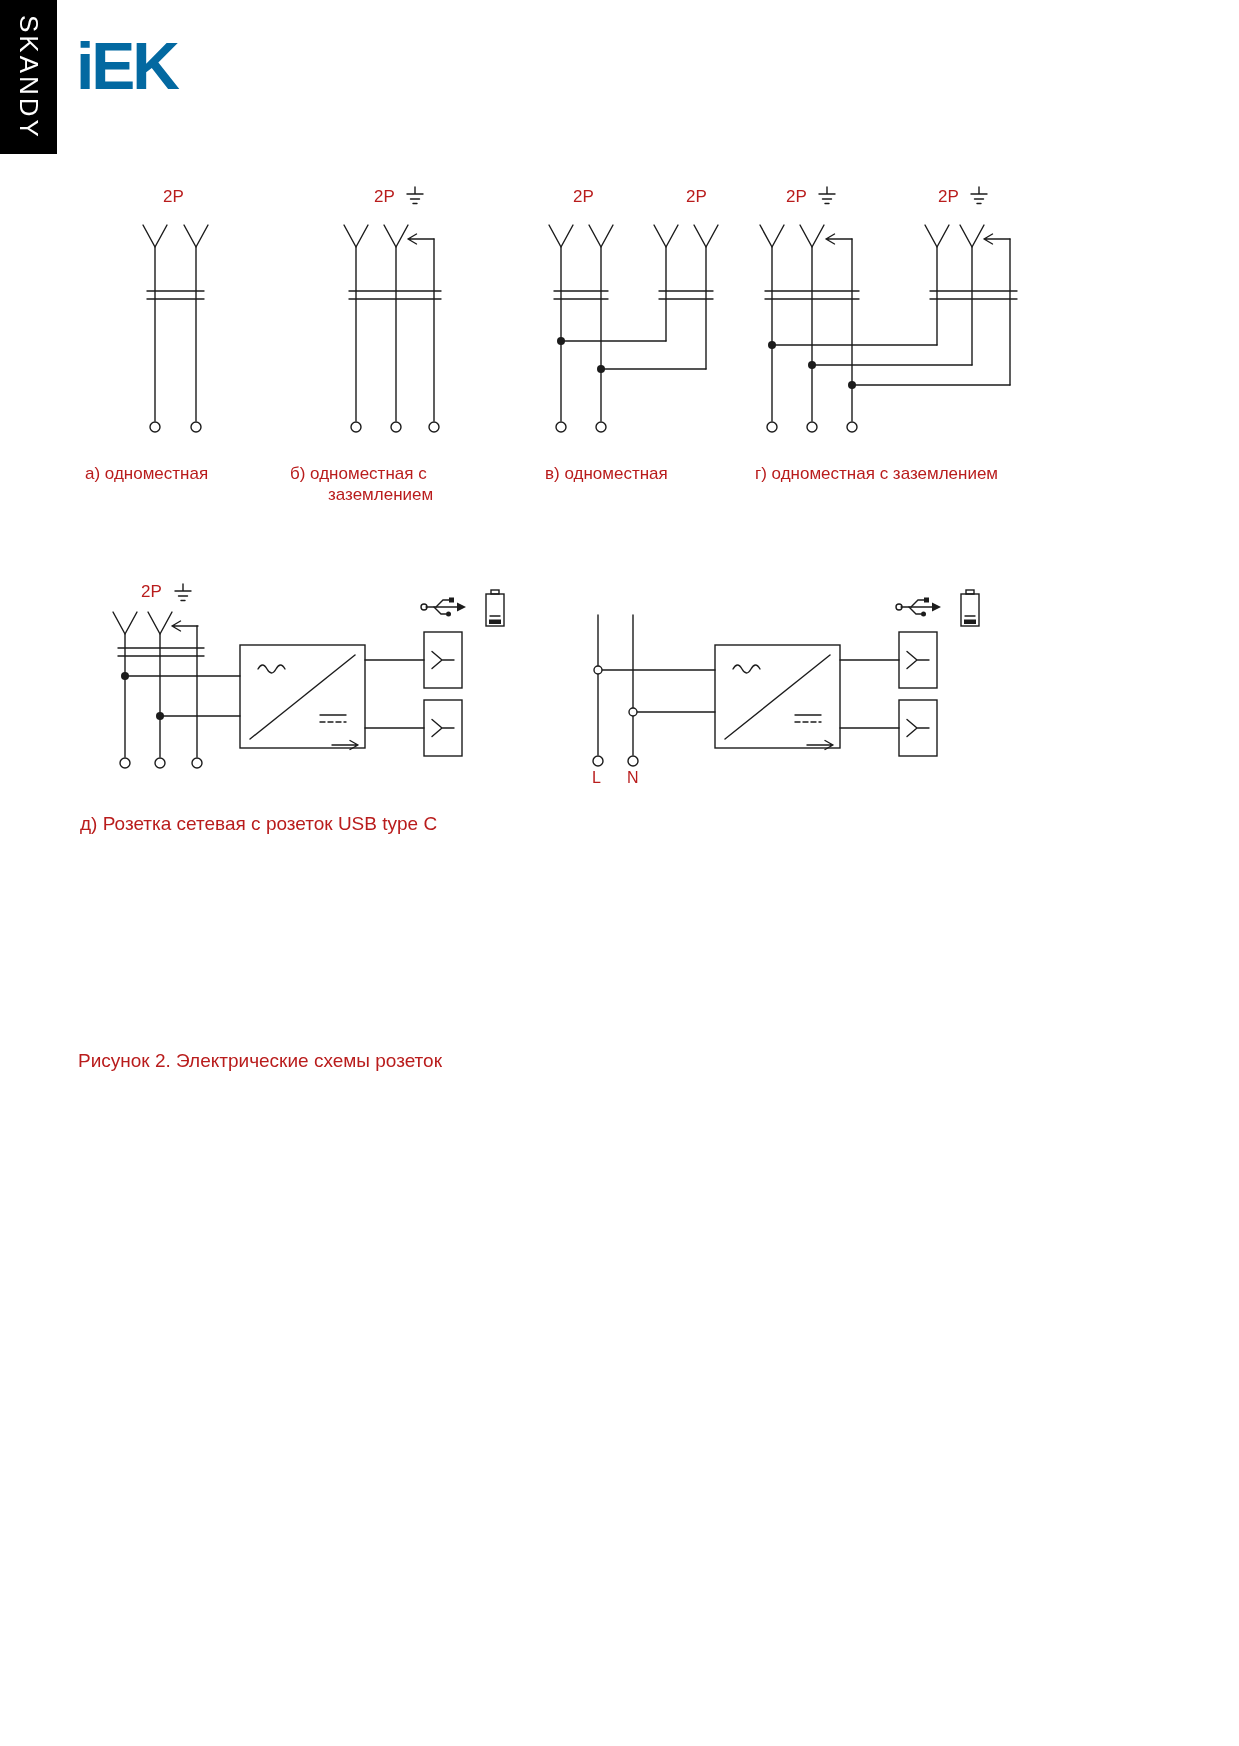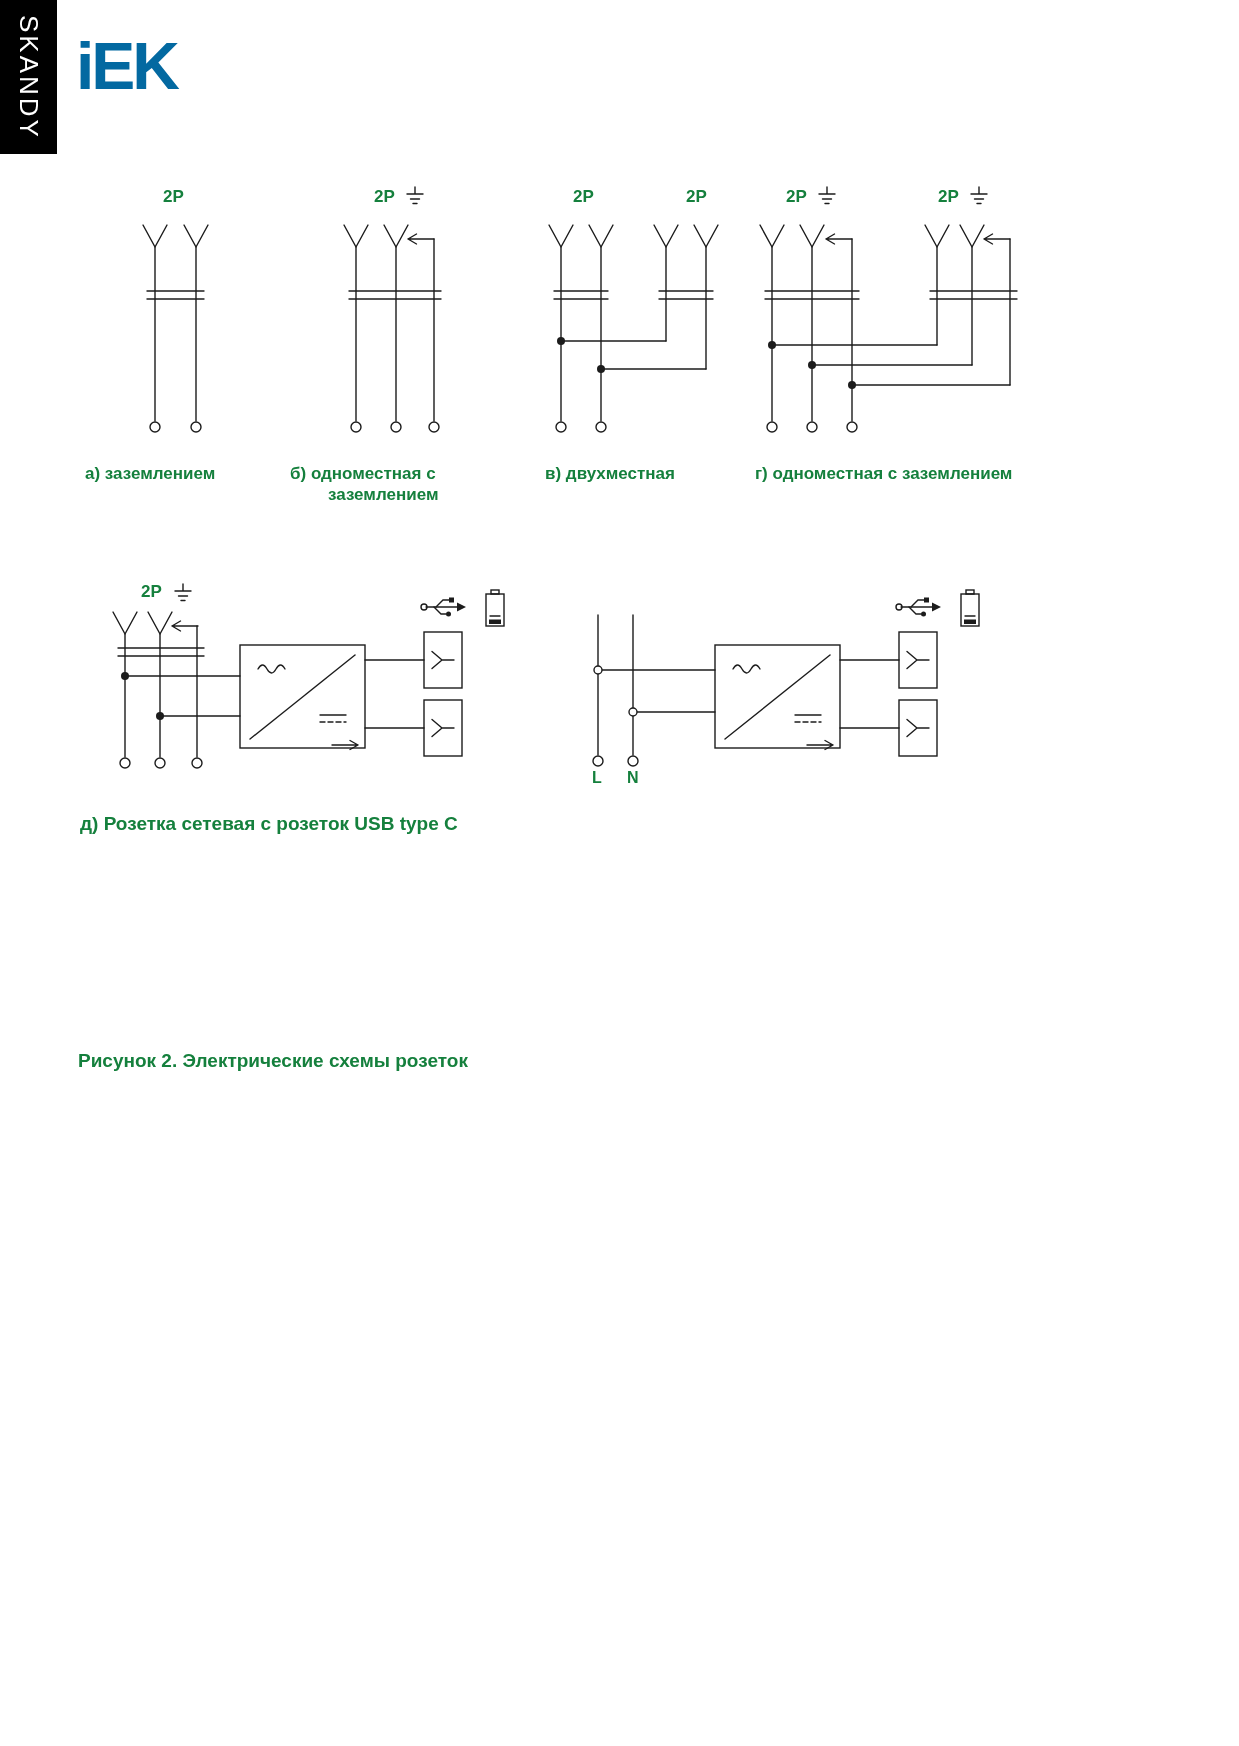--- a/index.html
+++ b/index.html
@@ -1,18 +1,18 @@
 <!DOCTYPE html>
 <html><head>
 <meta charset="utf-8">
 <style>
   * { margin:0; padding:0; box-sizing:border-box; }
   html,body { background:#ffffff; font-family:"Liberation Sans", sans-serif; }
   .page { position:relative; width:1239px; height:1746px; background:#ffffff; overflow:hidden; }
-  .lbl { position:absolute; color:#15803d; font-size:17px; line-height:1.25; white-space:nowrap;font-weight:bold; }
+  .lbl { position:absolute; color:#b91c1c; font-size:17px; line-height:1.25; white-space:nowrap; }
   .lbl.big { font-size:19px; }
   .lbl.small { font-size:16px; }
   .series-tab {
     position:absolute; left:0; top:0; width:57px; height:154px; background:#000000;
     display:flex; align-items:center; justify-content:center;
   }
   .series-tab span {
     writing-mode:vertical-rl; color:#ffffff; font-size:26px; letter-spacing:3px;
   }
   .logo {
@@ -157,24 +157,24 @@
   </svg>
 
   <div class="lbl" style="left:163px;top:186px">2P</div>
   <div class="lbl" style="left:374px;top:186px">2P</div>
   <div class="lbl" style="left:573px;top:186px">2P</div>
   <div class="lbl" style="left:686px;top:186px">2P</div>
   <div class="lbl" style="left:786px;top:186px">2P</div>
   <div class="lbl" style="left:938px;top:186px">2P</div>
   <div class="lbl" style="left:141px;top:581px">2P</div>
 
-  <div class="lbl" style="left:85px;top:463px">а) заземлением</div>
+  <div class="lbl" style="left:85px;top:463px">а) одноместная</div>
   <div class="lbl" style="left:290px;top:463px">б) одноместная с</div>
   <div class="lbl" style="left:328px;top:484px">заземлением</div>
-  <div class="lbl" style="left:545px;top:463px">в) двухместная</div>
+  <div class="lbl" style="left:545px;top:463px">в) одноместная</div>
   <div class="lbl" style="left:755px;top:463px">г) одноместная с заземлением</div>
 
   <div class="lbl big" style="left:80px;top:812px">д) Розетка сетевая с розеток USB type C</div>
 
   <div class="lbl small" style="left:592px;top:768px">L</div>
   <div class="lbl small" style="left:627px;top:768px">N</div>
 
   <div class="lbl big" style="left:78px;top:1049px">Рисунок 2. Электрические схемы розеток</div>
 
 </div>

